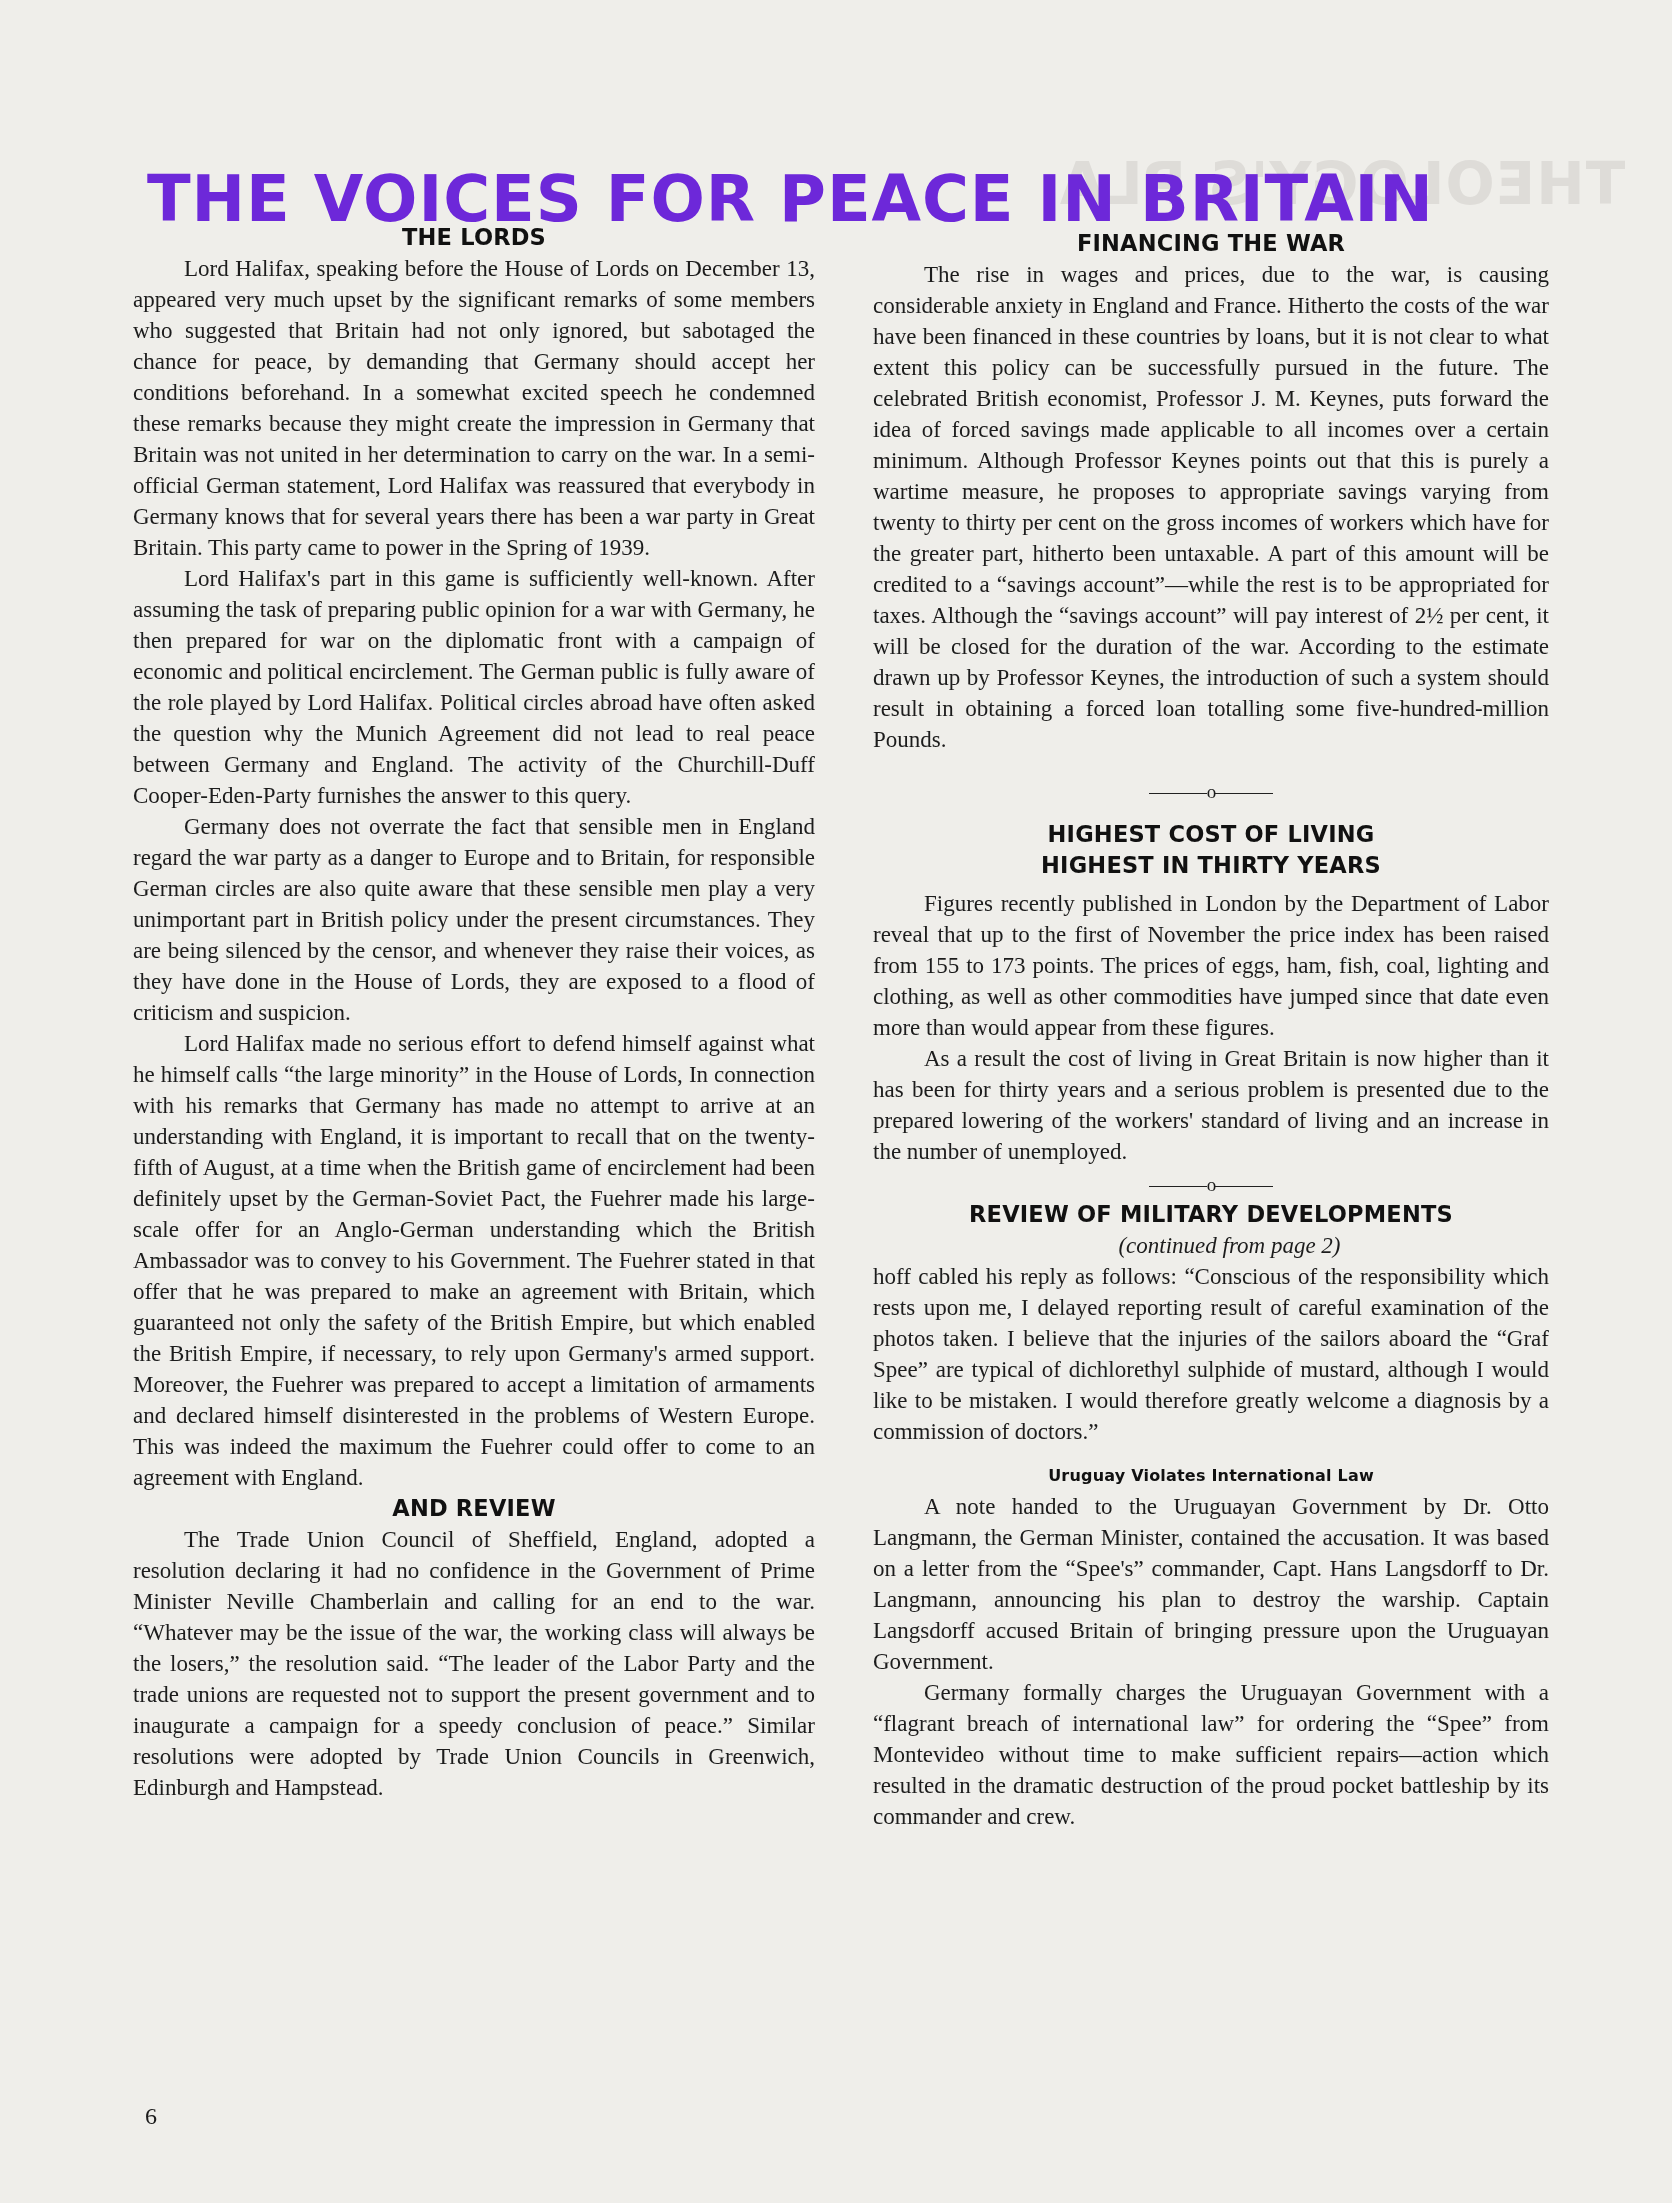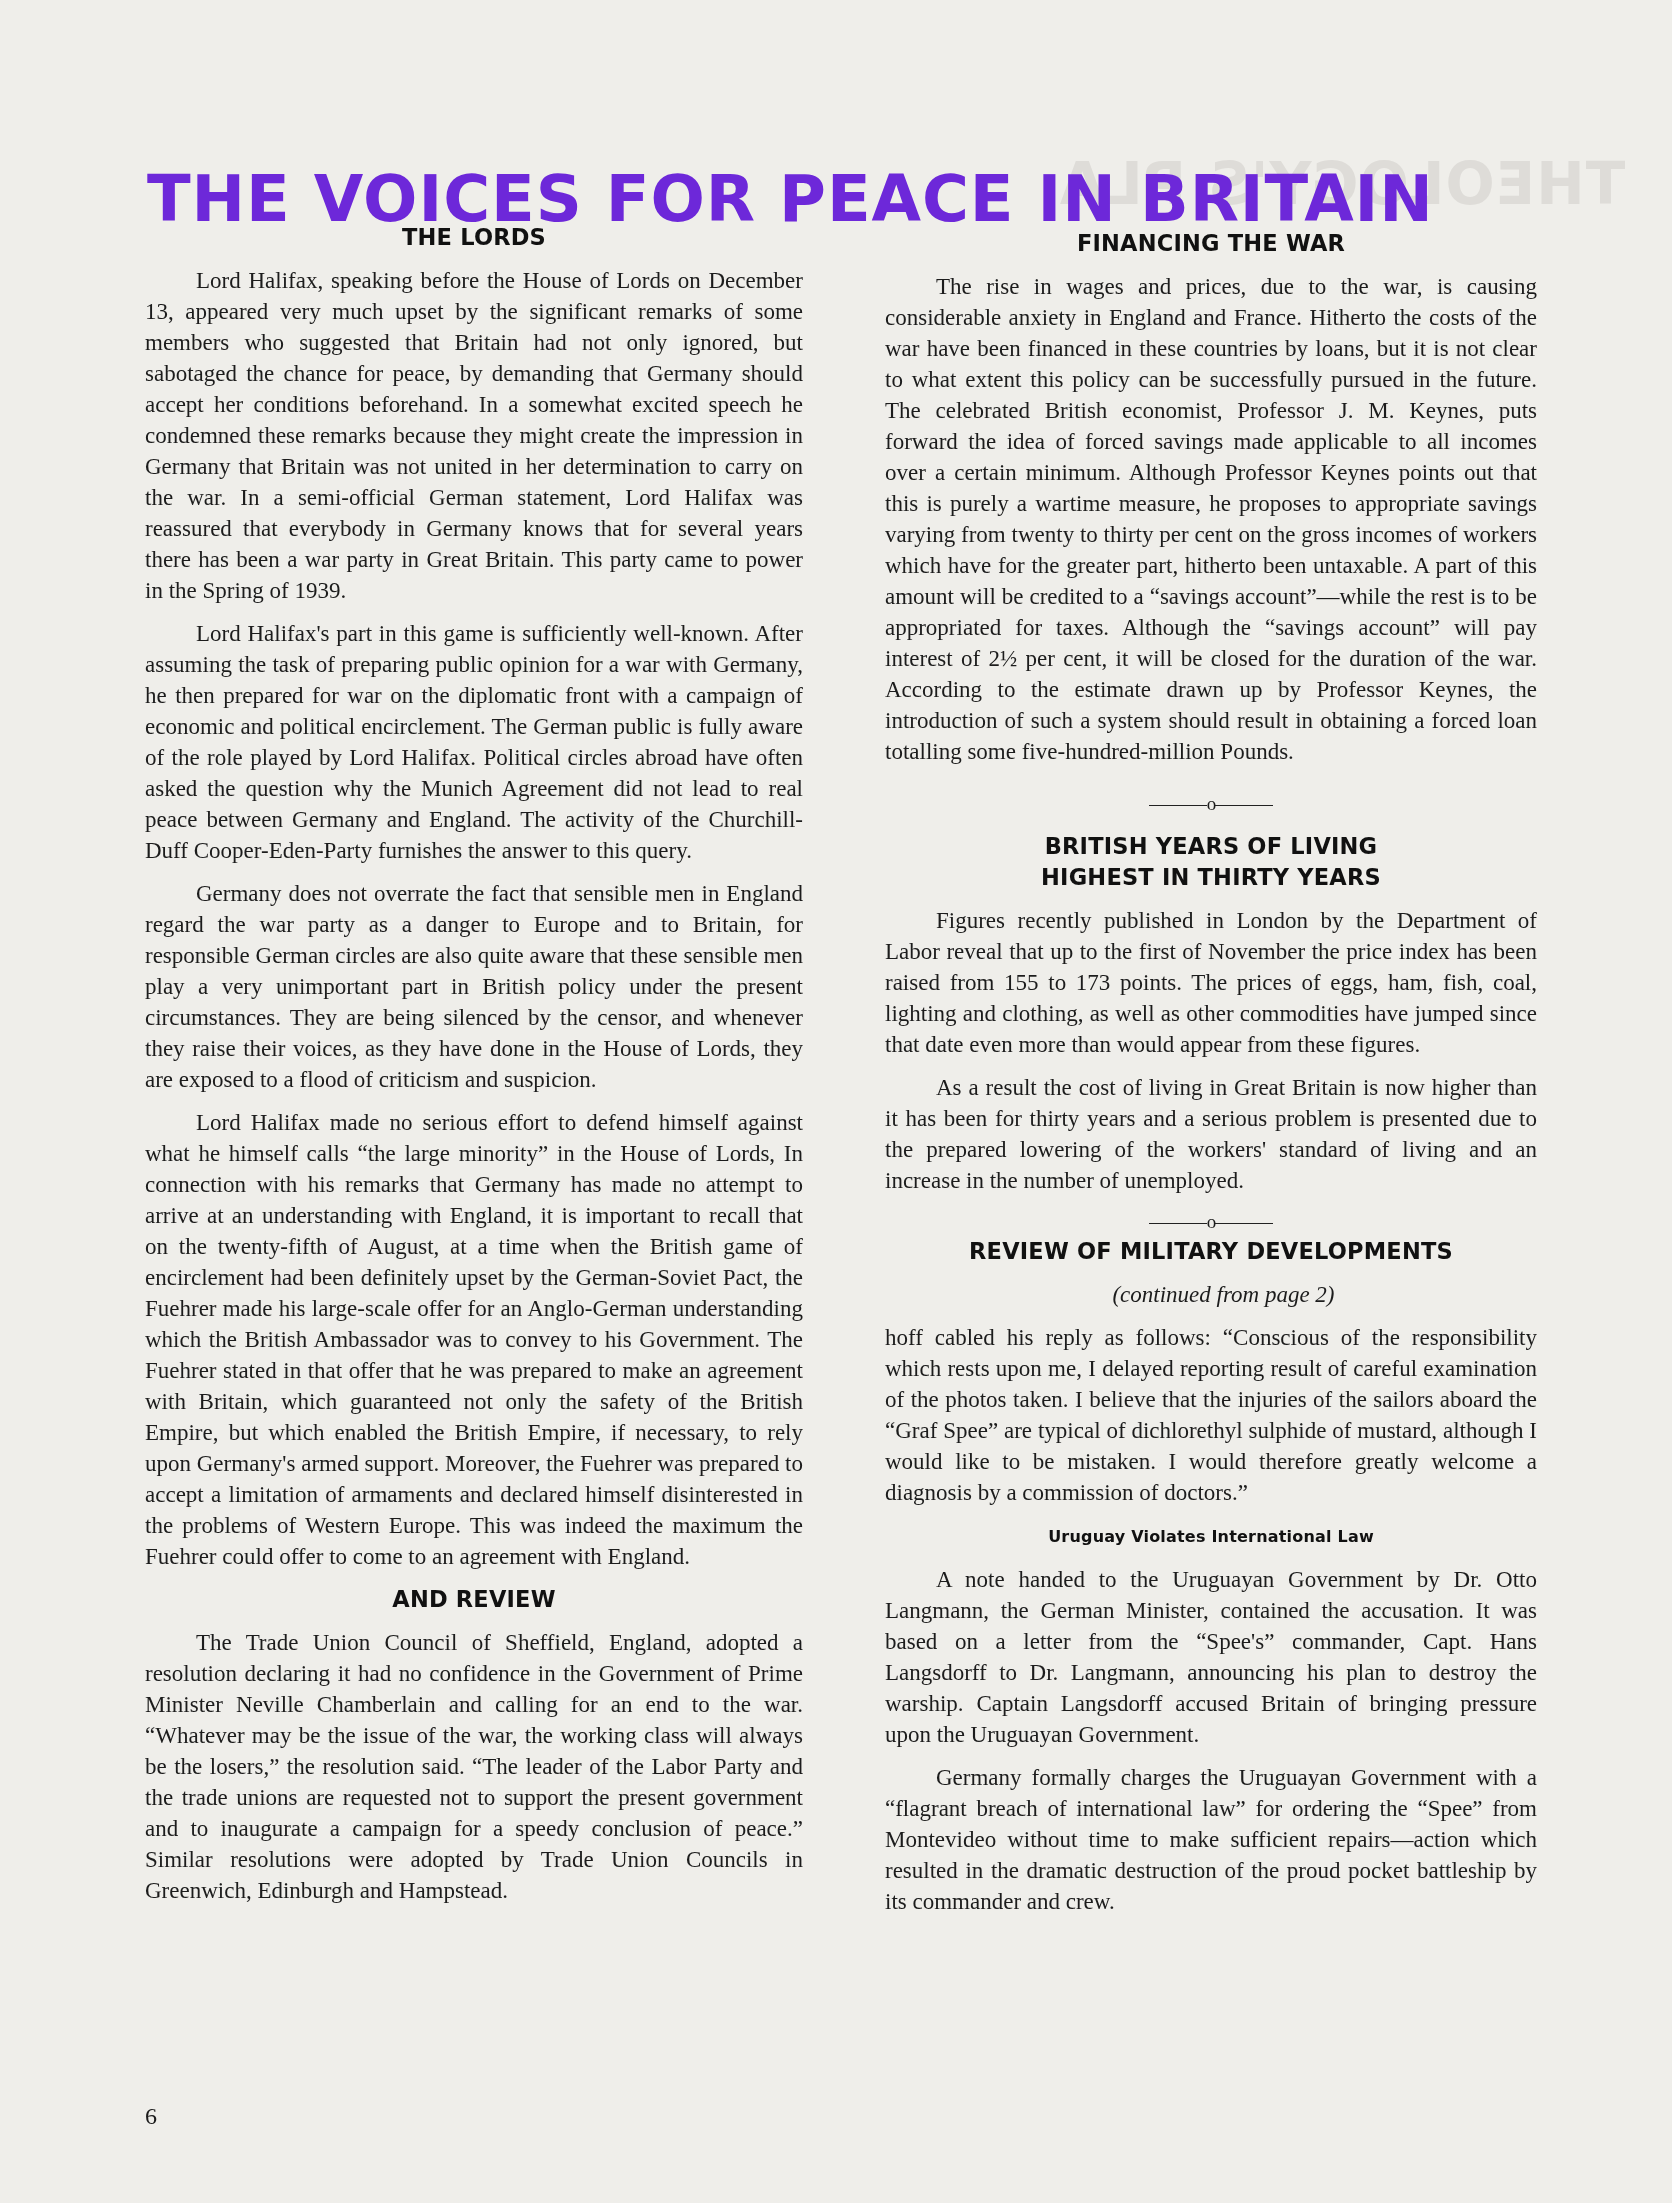--- a/index.html
+++ b/index.html
@@ -29,21 +29,21 @@
     text-align: justify; hyphens: none;
   }
   .col.left { left: 133px; }
   .col.right { left: 873px; width: 676px; top: 228px; }
   .h {
     font-family: "DejaVu Sans", sans-serif; font-size: 22.5px;
     line-height: 31px; margin: 0; color: #111; text-align: center;
     letter-spacing: 0.2px;
   }
   .h.small { font-size: 16px; font-weight: bold; margin-top: 13px; }
-  p { margin: 12px; text-indent: 51px; }
+  p { margin: 0; text-indent: 51px; }
   p.noindent { text-indent: 0; }
   .sep {
     text-align: center; font-size: 19px; line-height: 28px;
     margin: 22.5px 0 9.4px 0; text-indent: 0; letter-spacing: -0.9px;
   }
   .sep span.line { display: inline-block; width: 58px; border-top: 1.4px solid #222; vertical-align: middle; }
   .cont {
     text-align: center; font-style: italic; text-indent: 0;
     margin-left: 37px;
   }
@@ -79,21 +79,21 @@
     <section>
       <h2 class="h">FINANCING THE WAR</h2>
       <p>The rise in wages and prices, due to the war, is causing considerable anxiety in England and France.  Hitherto the costs of the war have been financed in these countries by loans, but it is not clear to what extent this policy can be successfully pursued in the future.  The celebrated British economist, Professor J. M. Keynes, puts forward the idea of forced savings made applicable to all incomes over a certain minimum.  Although Professor Keynes points out that this is purely a wartime measure, he proposes to appropriate savings varying from twenty to thirty per cent on the gross incomes of workers which have for the greater part, hitherto been untaxable.  A part of this amount will be credited to a “savings account”—while the rest is to be appropriated for taxes.  Although the “savings account” will pay interest of 2½ per cent, it will be closed for the duration of the war.  According to the estimate drawn up by Professor Keynes, the introduction of such a system should result in obtaining a forced loan totalling some five-hundred-million Pounds.</p>
     </section>
 
     <div class="sep">
       <span class="line"></span><span>o</span><span class="line"></span>
     </div>
 
     <section style="margin-top:13px;">
-      <h2 class="h">BRITISH YEARS OF LIVING</h2>
+      <h2 class="h">HIGHEST COST OF LIVING</h2>
       <h2 class="h" style="margin-bottom:7.5px;">HIGHEST IN THIRTY YEARS</h2>
       <p>Figures recently published in London by the Department of Labor reveal that up to the first of November the price index has been raised from 155 to 173 points.  The prices of eggs, ham, fish, coal, lighting and clothing, as well as other commodities have jumped since that date even more than would appear from these figures.</p>
       <p>As a result the cost of living in Great Britain is now higher than it has been for thirty years and a serious problem is presented due to the prepared lowering of the workers' standard of living and an increase in the number of unemployed.</p>
     </section>
 
     <div class="sep" style="margin:3.7px 0 0 0;">
       <span class="line"></span><span>o</span><span class="line"></span>
     </div>
 
     <section>

